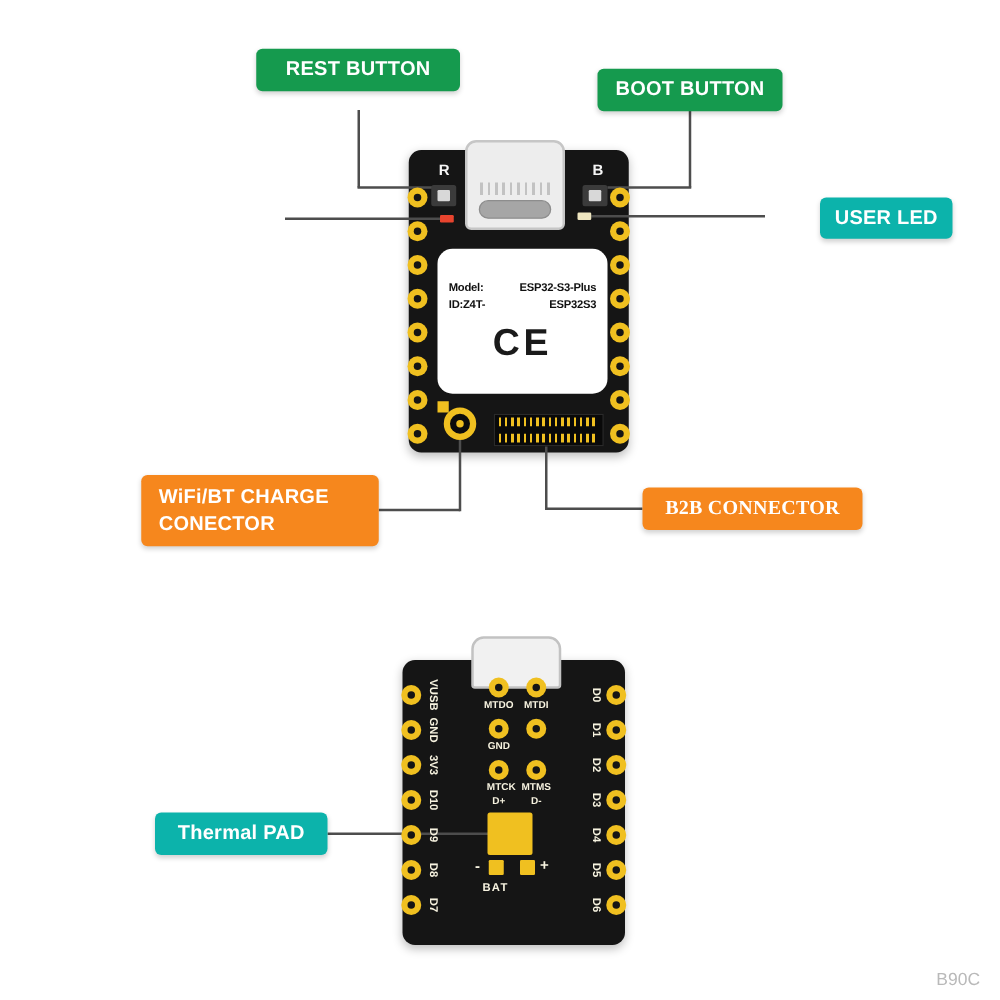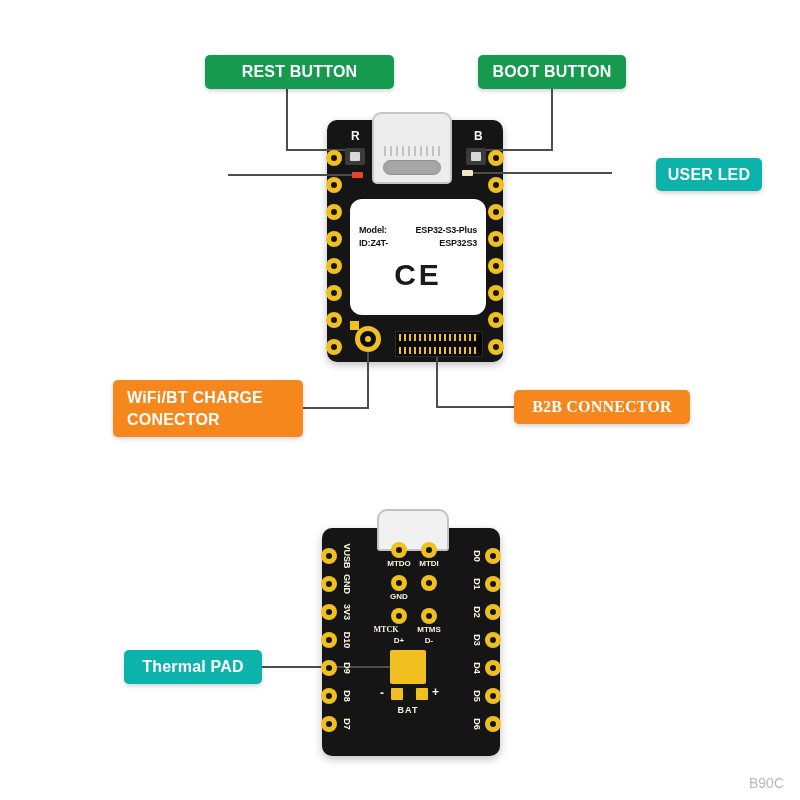--- a/index.html
+++ b/index.html
@@ -6,21 +6,21 @@
   html,body { background: #ffffff; font-family: "Liberation Sans","DejaVu Sans",sans-serif; }
   .canvas { position: relative; width: 800px; height: 800px; background: #ffffff; overflow: hidden; }
 
   
   .badge { position: absolute; display: flex; align-items: center; justify-content: center;
            color: #fff; font-weight: bold; font-size: 16px; border-radius: 5px;
            letter-spacing: .2px; z-index: 6; box-shadow: 0 2px 4px rgba(0,0,0,.18); }
   .badge.green  { background: var(--green); }
   .badge.teal   { background: var(--teal); }
   .badge.orange { background: var(--orange); }
-  .b-rest    { left: 205px; top: 55px;  width: 189px; height: 34px; }
+  .b-rest    { left: 205px; top: 39px;  width: 163px; height: 34px; }
   .b-boot    { left: 478px; top: 55px;  width: 148px; height: 34px; }
   .b-charge  { left: 88px;  top: 159px; width: 140px; height: 33px; }
   .b-user    { left: 612px; top: 158px; width: 106px; height: 33px; margin-left: 44px; }
   .b-wifi    { left: 113px; top: 380px; width: 190px; height: 57px;
                flex-direction: column; align-items: flex-start; justify-content: center;
                padding-left: 14px; line-height: 1.35; }
   .b-b2b     { left: 514px; top: 390px; width: 176px; height: 34px; font-family: Liberation Serif, serif; }
   .b-thermal { left: 124px; top: 650px; width: 138px; height: 34px; }
 
   
@@ -94,21 +94,21 @@
 
   
   .thermal-square { position: absolute; left: 390px; top: 650px; width: 36px; height: 34px;
                     background: var(--pad); border-radius: 2px; z-index: 4; }
   .bat-pad { position: absolute; width: 12px; height: 12px; background: var(--pad); z-index: 4; border-radius: 1px; }
   .bp1 { left: 391px; top: 688px; }
   .bp2 { left: 416px; top: 688px; }
   .bat-sign { position: absolute; color: var(--silk); font-size: 12px; font-weight: bold; z-index: 4; }
   .bat-sign.minus { left: 380px; top: 686px; }
   .bat-sign.plus  { left: 432px; top: 685px; }
-  .bat-label { position: absolute; left: 386px; top: 705px; width: 44px; text-align: center;
+  .bat-label { position: absolute; left: 386px; top: 705px; width: 44px; text-align: left;
                color: var(--silk); font-size: 9px; font-weight: bold; letter-spacing: 1px; z-index: 4; }
 
   .watermark { position: absolute; left: 749px; top: 775px; color: var(--watermark);
                font-size: 14px; z-index: 6; }
 </style>
 </head>
 <body>
 
 <div class="canvas">
 
@@ -222,17 +222,17 @@
     <div class="pad" style="left: 399px; top: 550px;"></div>
     <div class="pad" style="left: 429px; top: 550px;"></div>
     <div class="clabel" style="left: 399px; top: 559px;">MTDO</div>
     <div class="clabel" style="left: 429px; top: 559px;">MTDI</div>
     <div class="pad" style="left: 399px; top: 583px;"></div>
     <div class="pad" style="left: 429px; top: 583px;"></div>
     <div class="clabel" style="left: 399px; top: 592px;">GND</div>
     <div class="clabel" style="left: 429px; top: 592px; margin-top: 17px;">EN</div>
     <div class="pad" style="left: 399px; top: 616px;"></div>
     <div class="pad" style="left: 429px; top: 616px;"></div>
-    <div class="clabel" style="left: 386px; top: 625px; font-family: Liberation Serif, serif;">MTCK</div>
+    <div class="clabel" style="left: 401px; top: 625px;">MTCK</div>
     <div class="clabel" style="left: 429px; top: 625px;">MTMS</div>
     <div class="clabel" style="left: 399px; top: 636px;">D+</div>
     <div class="clabel" style="left: 429px; top: 636px;">D-</div>
   </div>
 
 </body></html>

